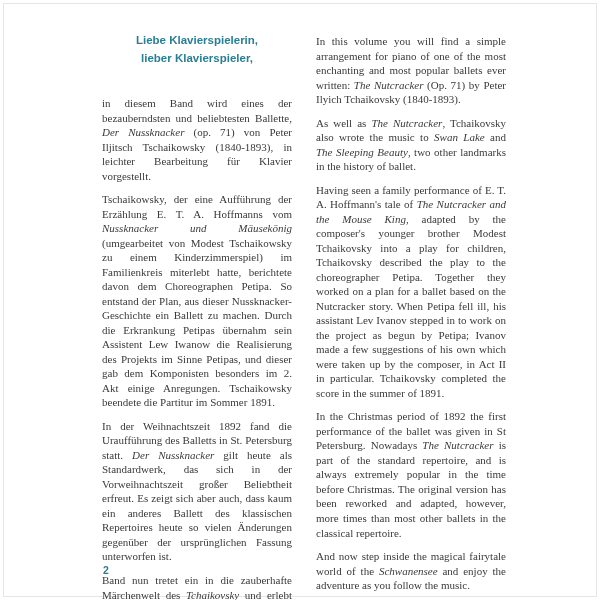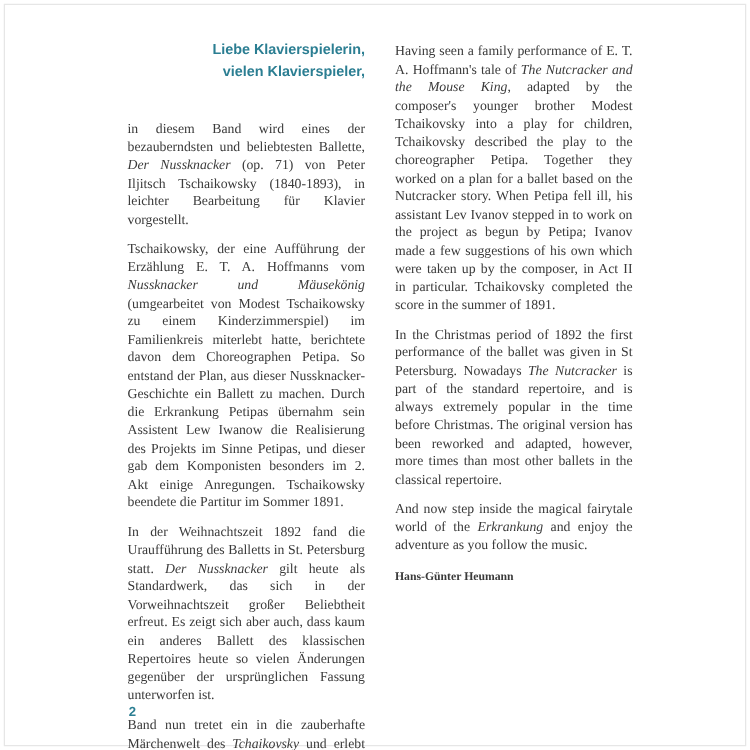--- a/index.html
+++ b/index.html
@@ -13,21 +13,21 @@
     position:absolute; inset:3px; border:1px solid #e6e6e6; pointer-events:none;
   }
   .columns {
     position:absolute; left:102px; right:94px; top:30px;
     display:flex; gap:24px;
   }
   .col { flex:1 1 0; min-width:0; }
   .col-heading {
     font-family:"Liberation Sans", sans-serif;
     font-weight:bold; font-size:11.5px; line-height:1.55;
-    color:var(--accent); text-align:right;
+    color:var(--accent); text-align:center;
     height:62px; box-sizing:border-box; padding-top:2px;
   }
   .para {
     font-size:11px; line-height:1.32; text-align:justify;
     margin:4px 0 9px 0; hyphens:auto; -webkit-hyphens:auto;
   }
   .para i { font-style:italic; }
   .signature {
     font-size:9.4px; line-height:1.4; margin-top:12px;font-weight:bold;
   }
@@ -40,39 +40,41 @@
 </head>
 <body>
 
 <div class="frame"></div>
 
 <div class="columns">
 
   <div class="col" lang="de">
     <div class="col-heading">
       <div>Liebe Klavierspielerin,</div>
-      <div>vielen Klavierspieler,</div>
+      <div>lieber Klavierspieler,</div>
     </div>
     <div>
         <p class="para"><span>in diesem Band wird eines der bezauberndsten und beliebtesten Ballette, </span><i>Der Nussknacker</i><span> (op. 71) von Peter Iljitsch Tschaikowsky (1840-1893), in leichter Bearbeitung für Klavier vorgestellt.</span></p>
         <p class="para"><span>Tschaikowsky, der eine Aufführung der Erzählung E. T. A. Hoffmanns vom </span><i>Nussknacker und Mäusekönig</i><span> (umgearbeitet von Modest Tschaikowsky zu einem Kinderzimmerspiel) im Familienkreis miterlebt hatte, berichtete davon dem Choreographen Petipa. So entstand der Plan, aus dieser Nussknacker-Geschichte ein Ballett zu machen. Durch die Erkrankung Petipas übernahm sein Assistent Lew Iwanow die Realisierung des Projekts im Sinne Petipas, und dieser gab dem Komponisten besonders im 2. Akt einige Anregungen. Tschaikowsky beendete die Partitur im Sommer 1891.</span></p>
         <p class="para"><span>In der Weihnachtszeit 1892 fand die Uraufführung des Balletts in St. Petersburg statt. </span><i>Der Nussknacker</i><span> gilt heute als Standardwerk, das sich in der Vorweihnachtszeit großer Beliebtheit erfreut. Es zeigt sich aber auch, dass kaum ein anderes Ballett des klassischen Repertoires heute so vielen Änderungen gegenüber der ursprünglichen Fassung unterworfen ist.</span></p>
         <p class="para"><span>Band nun tretet ein in die zauberhafte Märchenwelt des </span><i>Tchaikovsky</i><span> und erlebt die Abenteuer im musikalischen Sinne nach.</span></p>
       </div>
     <div class="signature">
       <div>Euer</div>
       <div>Hans-Günter Heumann</div>
     </div>
   </div>
 
   <div class="col" lang="en">
     <div>
+        <p class="para"><span>In this volume you will find a simple arrangement for piano of one of the most enchanting and most popular ballets ever written: </span><i>The Nutcracker</i><span> (Op. 71) by Peter Ilyich Tchaikovsky (1840-1893).</span></p>
+        <p class="para"><span>As well as </span><i>The Nutcracker</i><span>, Tchaikovsky also wrote the music to </span><i>Swan Lake</i><span> and </span><i>The Sleeping Beauty</i><span>, two other landmarks in the history of ballet.</span></p>
         <p class="para"><span>Having seen a family performance of E. T. A. Hoffmann's tale of </span><i>The Nutcracker and the Mouse King</i><span>, adapted by the composer's younger brother Modest Tchaikovsky into a play for children, Tchaikovsky described the play to the choreographer Petipa. Together they worked on a plan for a ballet based on the Nutcracker story. When Petipa fell ill, his assistant Lev Ivanov stepped in to work on the project as begun by Petipa; Ivanov made a few suggestions of his own which were taken up by the composer, in Act II in particular. Tchaikovsky completed the score in the summer of 1891.</span></p>
         <p class="para"><span>In the Christmas period of 1892 the first performance of the ballet was given in St Petersburg. Nowadays </span><i>The Nutcracker</i><span> is part of the standard repertoire, and is always extremely popular in the time before Christmas. The original version has been reworked and adapted, however, more times than most other ballets in the classical repertoire.</span></p>
-        <p class="para"><span>And now step inside the magical fairytale world of the </span><i>Erkrankung</i><span> and enjoy the adventure as you follow the music.</span></p>
+        <p class="para"><span>And now step inside the magical fairytale world of the </span><i>Schwanensee</i><span> and enjoy the adventure as you follow the music.</span></p>
       </div>
     <div class="signature">
       <div>Hans-Günter Heumann</div>
     </div>
   </div>
 
 </div>
 
 <div class="page-number">2</div>
 

